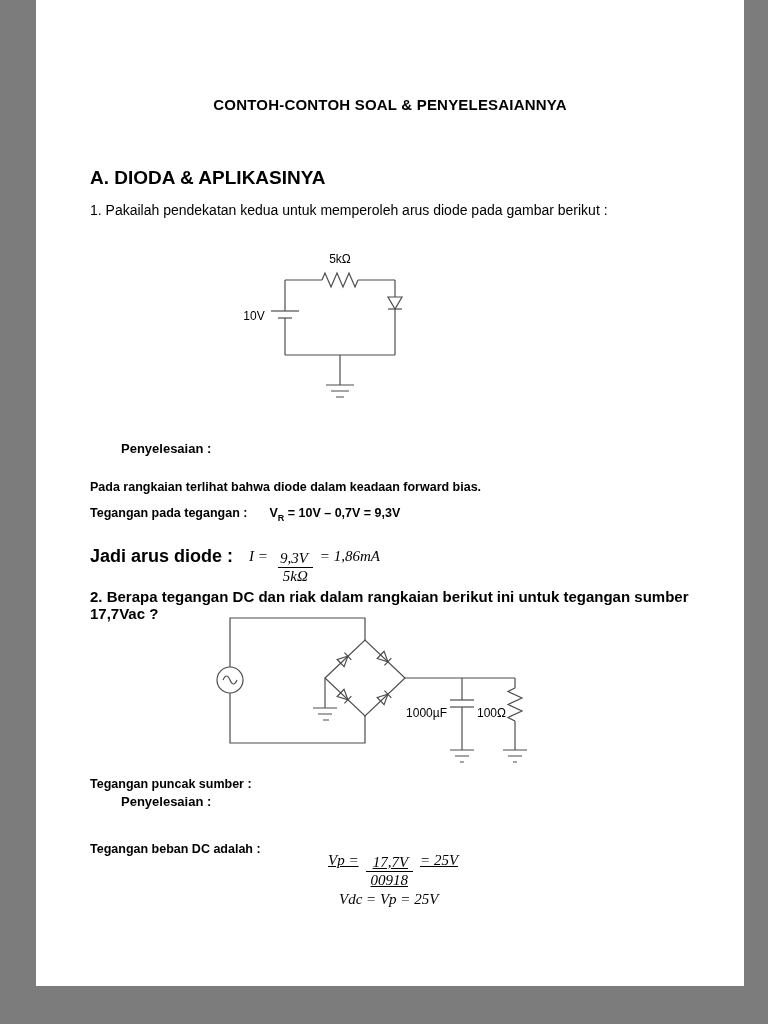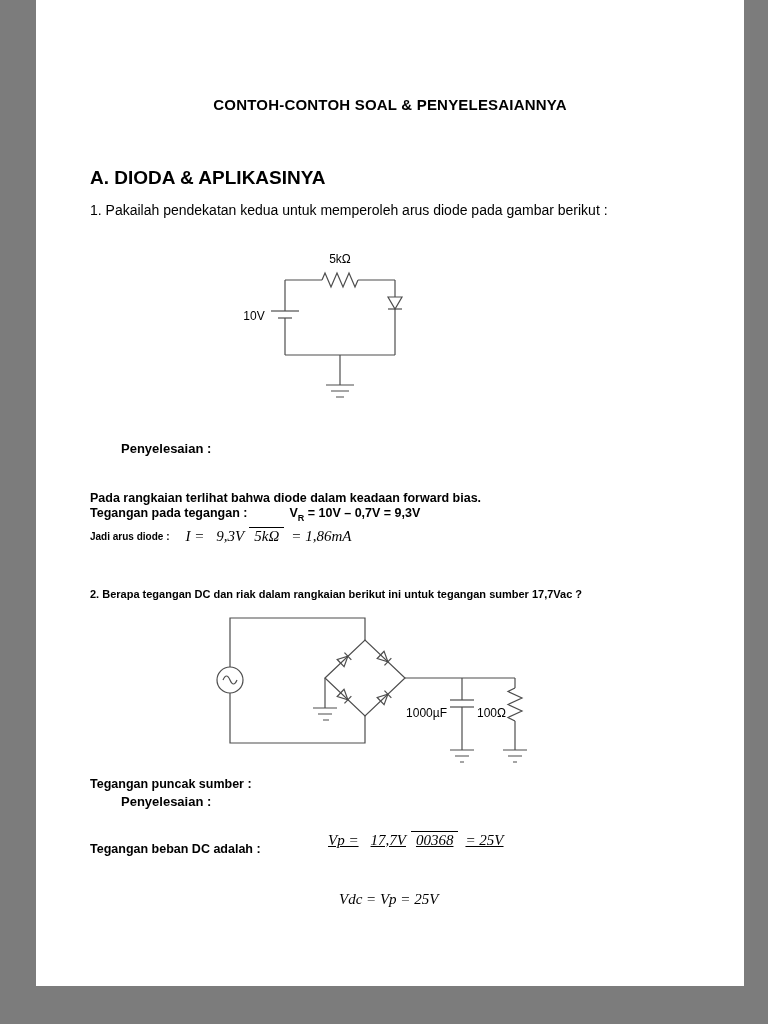--- a/index.html
+++ b/index.html
@@ -22,37 +22,37 @@
     top: 96px; left: 0; width: 100%;
     text-align: center;
     font-size: 15px; font-weight: bold;
     letter-spacing: 0.2px;
   }
   .section-heading {
     left: 54px;
     font-size: 19px; font-weight: bold;
   }
   .question { left: 54px; font-size: 14px; }
-  .question.bold { font-weight: bold; font-size: 11px; }
+  .question.bold { font-weight: bold; font-size: 15px; }
   .sol-line { left: 54px; font-size: 12.5px; font-weight: bold; }
   .sol-heading { left: 54px; font-size: 13px; font-weight: bold; margin-left: 31px; }
-  .vr-expr { margin-left: 42px; }
+  .vr-expr { margin-left: 22px; }
   sub { font-size: 9px; }
   .formula-row {
     display: flex; align-items: center; gap: 16px;
   }
-  .bold-label { font-size: 10px; font-weight: bold; text-align: right; }
+  .bold-label { font-size: 18px; font-weight: bold; text-align: right; }
   .formula {
     font-family: "Liberation Serif", serif;
     font-style: italic;
     font-size: 15px;
     display: inline-flex; align-items: center; gap: 7px;
     white-space: nowrap;
   }
-  .frac { display: inline-flex; flex-direction: row; align-items: center; line-height: 1.15; }
+  .frac { display: inline-flex; flex-direction: column; align-items: flex-end; line-height: 1.15; margin-top: 23px; }
   .frac .num { padding: 0 5px; }
   .frac .den { border-top: 1px solid #000; padding: 0 5px; }
   svg { overflow: visible; }
   svg text {
     font-family: "Liberation Sans", sans-serif;
     font-size: 12px;
     fill: #000;
     font-style: normal;
   }
   .wire { stroke: #4d4d4d; stroke-width: 1.2; fill: none; }
@@ -92,21 +92,21 @@
         <path d="M100,140 H128 M105,146 H123 M110,152 H118"></path>
       </g>
     </g>
     <text x="114" y="18" text-anchor="middle">5kΩ</text>
     <text x="28" y="75" text-anchor="middle">10V</text>
   </svg>
 
   <div class="abs sol-heading" style="top:441px">Penyelesaian :</div>
 
 
-  <div class="abs sol-line" style="top:491px">Pada rangkaian terlihat bahwa diode dalam keadaan forward bias.</div>
+  <div class="abs sol-line" style="top:480px">Pada rangkaian terlihat bahwa diode dalam keadaan forward bias.</div>
 
   <div class="abs sol-line" style="top:506px">
     <span>Tegangan pada tegangan :</span><span class="vr-expr"><span>V</span><sub>R</sub><span> = 10V – 0,7V = 9,3V</span></span>
   </div>
 
   <div class="abs formula-row" style="left:54px; top:527px;">
     <span class="bold-label">Jadi arus diode :</span>
     <span class="formula">
       <span>I =</span>
       <span class="frac">
@@ -175,21 +175,21 @@
 
   <div class="abs sol-heading" style="top:794px">Penyelesaian :</div>
 
   <div class="abs sol-line" style="top:777px">Tegangan puncak sumber :</div>
 
   <div class="abs formula-row" style="left:292px; top:831px;text-decoration:underline;">
     <span class="formula">
       <span>Vp =</span>
       <span class="frac">
         <span class="num">17,7V</span>
-        <span class="den">00368</span>
+        <span class="den">00918</span>
       </span>
       <span>= 25V</span>
     </span>
   </div>
 
   <div class="abs sol-line" style="top:842px">Tegangan beban DC adalah :</div>
 
   <div class="abs formula" style="left:303px; top:891px;text-align:center;">Vdc = Vp = 25V</div>
 
 </div>

